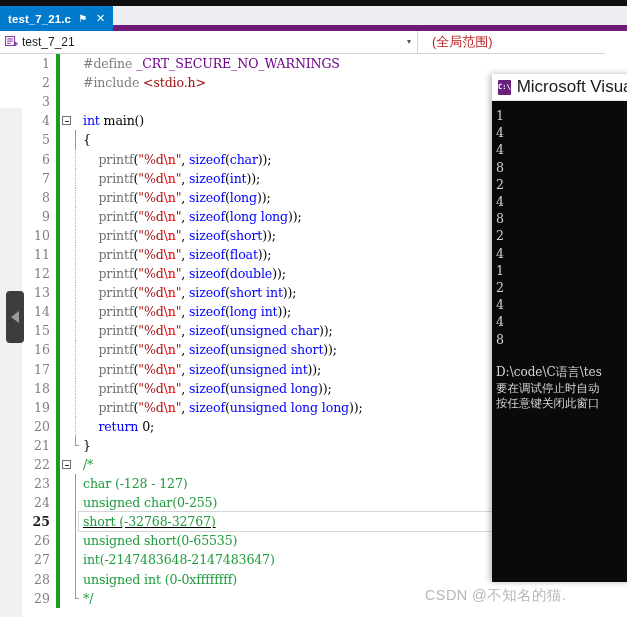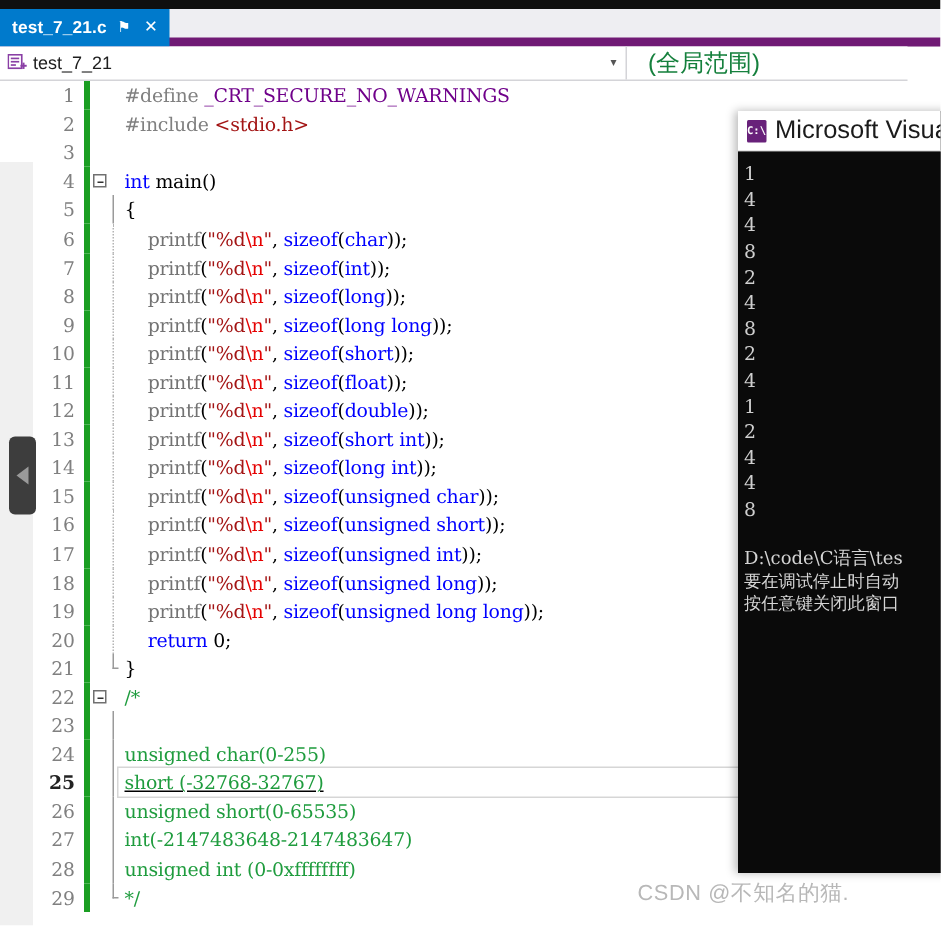--- a/index.html
+++ b/index.html
@@ -69,21 +69,21 @@
   .nav-arrow {
     width: 16px; text-align: center; color: #555; font-size: 8px;
     line-height: 1;
   }
   .nav-combo2 {
     flex: 1; height: 100%;
     display: flex; align-items: center;
     padding-left: 14px;
     cursor: pointer;
   }
-  .nav-combo2-text { font-size: 16px; color: #15803d; white-space: nowrap; text-align: right; }
+  .nav-combo2-text { font-size: 13px; color: #b91c1c; white-space: nowrap; text-align: right; }
 
   
   .editor {
     position: absolute; left: 0; top: 54px; width: 627px; height: 563px;
     background: #ffffff;
     overflow: hidden;
   }
   .code-area {
     position: absolute; left: 0; top: 0; width: 627px; height: 563px;
   }
@@ -296,21 +296,21 @@
         <div class="line"><span class="lineno">13</span><span class="changebar"></span><span class="fold"></span><span class="guide dotted"></span><span class="code-wrap"><span class="code">    <span class="t-fn">printf</span><span class="t-plain">(</span><span class="t-str">"%d</span><span class="t-esc">\n</span><span class="t-str">"</span><span class="t-plain">, </span><span class="t-kw">sizeof</span><span class="t-plain">(</span><span class="t-kw">short int</span><span class="t-plain">));</span></span></span></div>
         <div class="line"><span class="lineno">14</span><span class="changebar"></span><span class="fold"></span><span class="guide dotted"></span><span class="code-wrap"><span class="code">    <span class="t-fn">printf</span><span class="t-plain">(</span><span class="t-str">"%d</span><span class="t-esc">\n</span><span class="t-str">"</span><span class="t-plain">, </span><span class="t-kw">sizeof</span><span class="t-plain">(</span><span class="t-kw">long int</span><span class="t-plain">));</span></span></span></div>
         <div class="line"><span class="lineno">15</span><span class="changebar"></span><span class="fold"></span><span class="guide dotted"></span><span class="code-wrap"><span class="code">    <span class="t-fn">printf</span><span class="t-plain">(</span><span class="t-str">"%d</span><span class="t-esc">\n</span><span class="t-str">"</span><span class="t-plain">, </span><span class="t-kw">sizeof</span><span class="t-plain">(</span><span class="t-kw">unsigned char</span><span class="t-plain">));</span></span></span></div>
         <div class="line"><span class="lineno">16</span><span class="changebar"></span><span class="fold"></span><span class="guide dotted"></span><span class="code-wrap"><span class="code">    <span class="t-fn">printf</span><span class="t-plain">(</span><span class="t-str">"%d</span><span class="t-esc">\n</span><span class="t-str">"</span><span class="t-plain">, </span><span class="t-kw">sizeof</span><span class="t-plain">(</span><span class="t-kw">unsigned short</span><span class="t-plain">));</span></span></span></div>
         <div class="line"><span class="lineno">17</span><span class="changebar"></span><span class="fold"></span><span class="guide dotted"></span><span class="code-wrap"><span class="code">    <span class="t-fn">printf</span><span class="t-plain">(</span><span class="t-str">"%d</span><span class="t-esc">\n</span><span class="t-str">"</span><span class="t-plain">, </span><span class="t-kw">sizeof</span><span class="t-plain">(</span><span class="t-kw">unsigned int</span><span class="t-plain">));</span></span></span></div>
         <div class="line"><span class="lineno">18</span><span class="changebar"></span><span class="fold"></span><span class="guide dotted"></span><span class="code-wrap"><span class="code">    <span class="t-fn">printf</span><span class="t-plain">(</span><span class="t-str">"%d</span><span class="t-esc">\n</span><span class="t-str">"</span><span class="t-plain">, </span><span class="t-kw">sizeof</span><span class="t-plain">(</span><span class="t-kw">unsigned long</span><span class="t-plain">));</span></span></span></div>
         <div class="line"><span class="lineno">19</span><span class="changebar"></span><span class="fold"></span><span class="guide dotted"></span><span class="code-wrap"><span class="code">    <span class="t-fn">printf</span><span class="t-plain">(</span><span class="t-str">"%d</span><span class="t-esc">\n</span><span class="t-str">"</span><span class="t-plain">, </span><span class="t-kw">sizeof</span><span class="t-plain">(</span><span class="t-kw">unsigned long long</span><span class="t-plain">));</span></span></span></div>
         <div class="line"><span class="lineno">20</span><span class="changebar"></span><span class="fold"></span><span class="guide dotted"></span><span class="code-wrap"><span class="code">    <span class="t-kw">return</span><span class="t-plain"> </span><span class="t-plain">0</span><span class="t-plain">;</span></span></span></div>
         <div class="line"><span class="lineno">21</span><span class="changebar"></span><span class="fold"></span><span class="guide corner"></span><span class="code-wrap"><span class="code"><span class="t-plain">}</span></span></span></div>
         <div class="line"><span class="lineno">22</span><span class="changebar"></span><span class="fold"><span class="fold-box"></span></span><span class="guide none"></span><span class="code-wrap"><span class="code"><span class="t-cmt">/*</span></span></span></div>
-        <div class="line"><span class="lineno">23</span><span class="changebar"></span><span class="fold"></span><span class="guide solid"></span></div>
+        <div class="line"><span class="lineno">23</span><span class="changebar"></span><span class="fold"></span><span class="guide solid"></span><span class="code-wrap"><span class="code"><span class="t-cmt">char (-128 - 127)</span></span></span></div>
         <div class="line"><span class="lineno">24</span><span class="changebar"></span><span class="fold"></span><span class="guide solid"></span><span class="code-wrap"><span class="code"><span class="t-cmt">unsigned char(0-255)</span></span></span></div>
         <div class="line current-line"><span class="lineno current">25</span><span class="changebar"></span><span class="fold"></span><span class="guide solid"></span><span class="code-wrap"><span class="code"><span class="t-cmt">short (-32768-32767)</span></span></span></div>
         <div class="line"><span class="lineno">26</span><span class="changebar"></span><span class="fold"></span><span class="guide solid"></span><span class="code-wrap"><span class="code"><span class="t-cmt">unsigned short(0-65535)</span></span></span></div>
         <div class="line"><span class="lineno">27</span><span class="changebar"></span><span class="fold"></span><span class="guide solid"></span><span class="code-wrap"><span class="code"><span class="t-cmt">int(-2147483648-2147483647)</span></span></span></div>
         <div class="line"><span class="lineno">28</span><span class="changebar"></span><span class="fold"></span><span class="guide solid"></span><span class="code-wrap"><span class="code"><span class="t-cmt">unsigned int (0-0xffffffff)</span></span></span></div>
         <div class="line"><span class="lineno">29</span><span class="changebar"></span><span class="fold"></span><span class="guide corner"></span><span class="code-wrap"><span class="code"><span class="t-cmt">*/</span></span></span></div>
       </div>
   </div>
 
   <div class="panel-handle">

